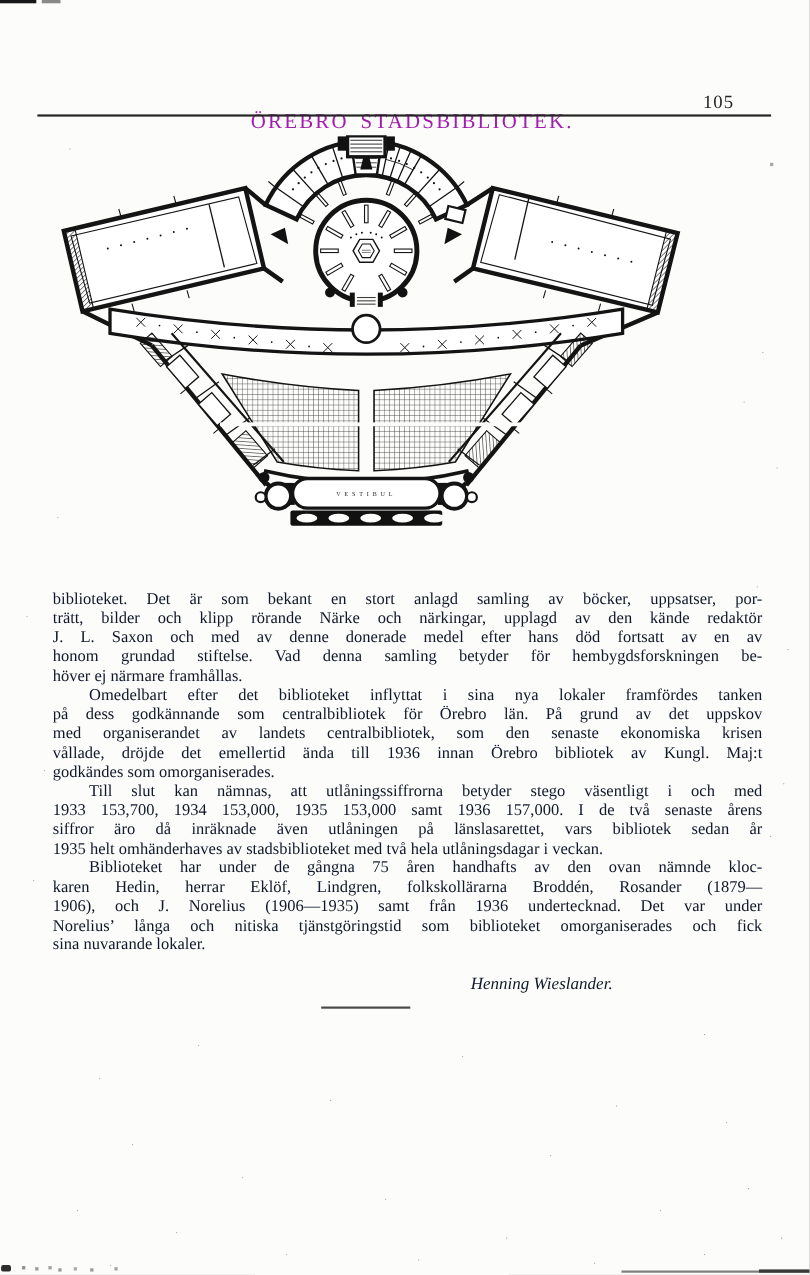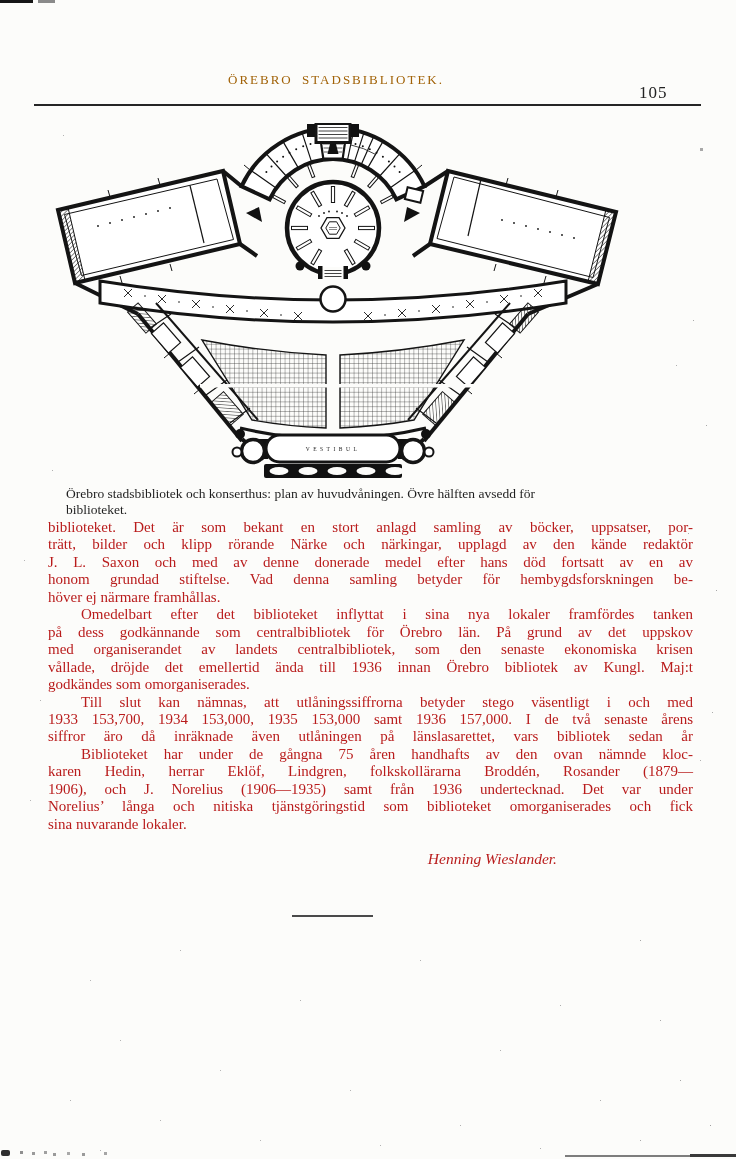--- a/index.html
+++ b/index.html
@@ -5,41 +5,41 @@
   html,body{margin:0;padding:0;}
   body{background:#777;}
   #page{
     position:relative;width:736px;height:1159px;margin:0 auto;
     background:#fcfcfa;overflow:hidden;
     font-family:"Liberation Serif","DejaVu Serif",serif;
     color:#1c1c1c;
   }
   
   .hdr-title{
-    position:absolute;top:72px;left:228px;
-    font-size:13px;letter-spacing:2px;word-spacing:4px;
-    color:#a16207;
+    position:absolute;top:100px;left:228px;
+    font-size:19px;letter-spacing:2px;word-spacing:4px;
+    color:#a21caf;
   }
   .hdr-num{
     position:absolute;top:83px;left:639px;
     font-size:17px;letter-spacing:1px;color:#222;
   }
   .hdr-rule{
     position:absolute;top:104px;left:34px;width:667px;height:2px;
     background:#252525;
   }
   
   .caption{
     position:absolute;top:486px;left:66px;width:604px;
     font-size:13.5px;line-height:15.5px;text-align:center;color:#1f1f1f;
   }
   
   .bodytext{
-    position:absolute;top:519px;left:48px;width:645px;
-    font-size:15px;line-height:17.45px;color:#b91c1c;
+    position:absolute;top:537px;left:48px;width:645px;
+    font-size:15px;line-height:17.45px;color:#0f172a;
   }
   .par{margin:0;padding:0;}
   .l{display:block;text-align:justify;text-align-last:justify;}
   .l.last{text-align-last:left;}
   .l.ind{padding-left:33px;}
   .signature{
     margin-top:17px;text-align:right;padding-right:136px;
     font-style:italic;font-size:15.5px;
   }
   .end-rule{
@@ -278,44 +278,41 @@
           <ellipse cx="287" cy="348" rx="9.5" ry="4" fill="#fcfcfa" stroke="none"></ellipse>
           <ellipse cx="316" cy="348" rx="9.5" ry="4" fill="#fcfcfa" stroke="none"></ellipse>
           <ellipse cx="345" cy="348" rx="9.5" ry="4" fill="#fcfcfa" stroke="none"></ellipse>
         </g>
       </g>
 
       <path stroke-width="1" d="M60 74 L58 67 M110 62 L108 55 M506 74 L508 67 M456 62 L458 55 M70 153 L72 160 M120 141 L122 148 M496 153 L494 160 M446 141 L444 148 M120 230 L114 235 M150 266 L144 271 M446 230 L452 235 M416 266 L422 271 M200 47 L194 42 M366 47 L372 42"></path>
     </g>
   </svg>
 
-  <div class="caption">
-    <span class="l last" style="text-align:center">Örebro stadsbibliotek och konserthus: plan av huvudvåningen. Övre hälften avsedd för</span>
-    <span class="l last" style="text-align:center">biblioteket.</span>
-  </div>
 
   <div class="bodytext">
     <div class="par">
       <span class="l j">biblioteket. Det är som bekant en stort anlagd samling av böcker, uppsatser, por-</span>
       <span class="l j">trätt, bilder och klipp rörande Närke och närkingar, upplagd av den kände redaktör</span>
       <span class="l j">J. L. Saxon och med av denne donerade medel efter hans död fortsatt av en av</span>
       <span class="l j">honom grundad stiftelse. Vad denna samling betyder för hembygdsforskningen be-</span>
       <span class="l last">höver ej närmare framhållas.</span>
     </div>
     <div class="par">
       <span class="l j ind">Omedelbart efter det biblioteket inflyttat i sina nya lokaler framfördes tanken</span>
       <span class="l j">på dess godkännande som centralbibliotek för Örebro län. På grund av det uppskov</span>
       <span class="l j">med organiserandet av landets centralbibliotek, som den senaste ekonomiska krisen</span>
       <span class="l j">vållade, dröjde det emellertid ända till 1936 innan Örebro bibliotek av Kungl. Maj:t</span>
       <span class="l last">godkändes som omorganiserades.</span>
     </div>
     <div class="par">
       <span class="l j ind">Till slut kan nämnas, att utlåningssiffrorna betyder stego väsentligt i och med</span>
       <span class="l j">1933 153,700, 1934 153,000, 1935 153,000 samt 1936 157,000. I de två senaste årens</span>
       <span class="l j">siffror äro då inräknade även utlåningen på länslasarettet, vars bibliotek sedan år</span>
+      <span class="l last">1935 helt omhänderhaves av stadsbiblioteket med två hela utlåningsdagar i veckan.</span>
     </div>
     <div class="par">
       <span class="l j ind">Biblioteket har under de gångna 75 åren handhafts av den ovan nämnde kloc-</span>
       <span class="l j">karen Hedin, herrar Eklöf, Lindgren, folkskollärarna Broddén, Rosander (1879—</span>
       <span class="l j">1906), och J. Norelius (1906—1935) samt från 1936 undertecknad. Det var under</span>
       <span class="l j">Norelius’ långa och nitiska tjänstgöringstid som biblioteket omorganiserades och fick</span>
       <span class="l last">sina nuvarande lokaler.</span>
     </div>
     <div class="signature">Henning Wieslander.</div>
   </div>

